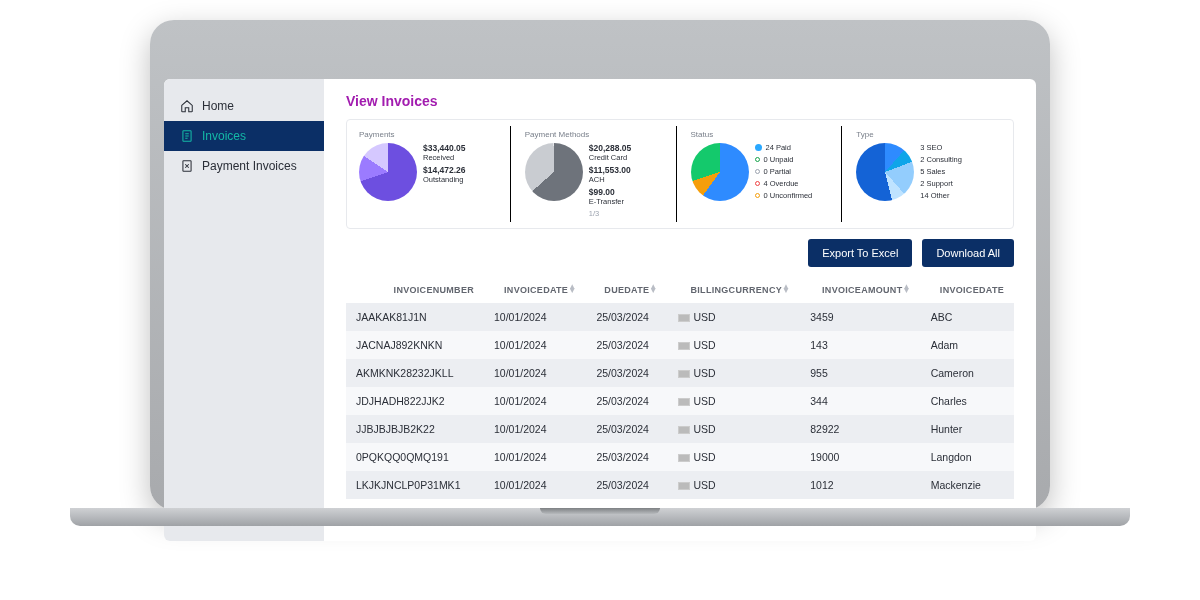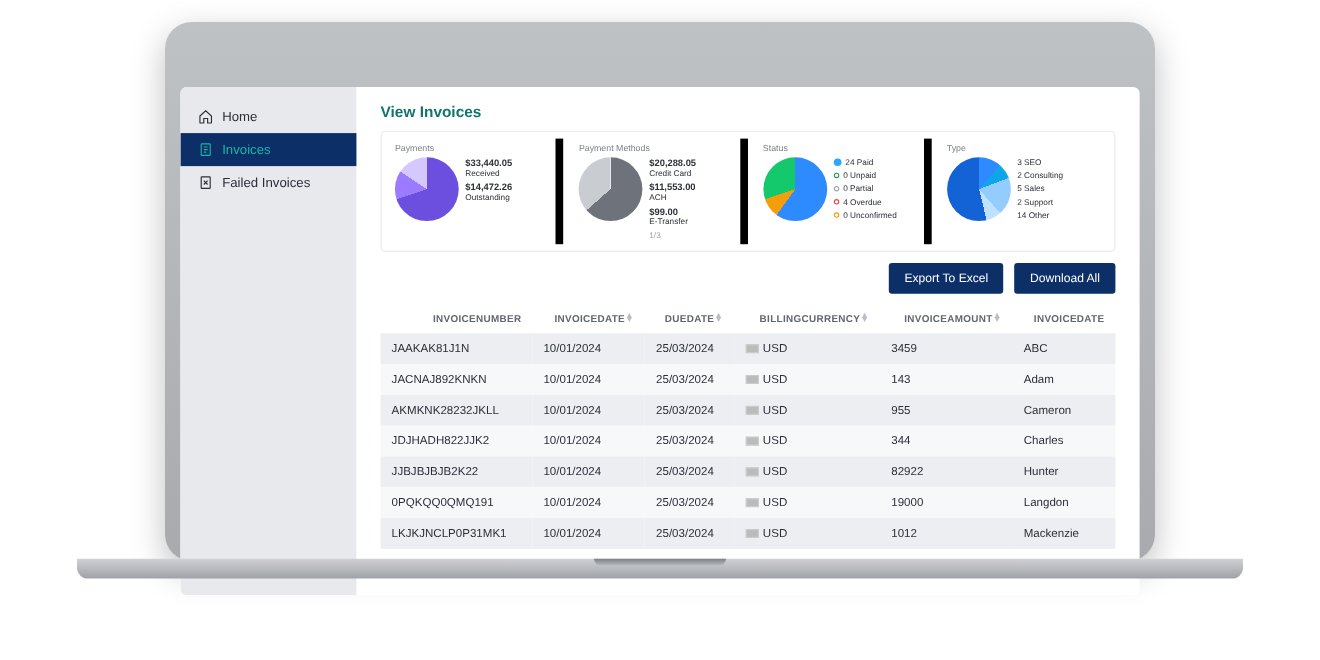--- a/index.html
+++ b/index.html
@@ -66,32 +66,32 @@
   .icon { width:14px; height:14px; display:inline-flex; color: inherit; }
   .icon svg { width:100%; height:100%; stroke: currentColor; fill:none; stroke-width:1.8; }
 
   .main {
     flex: 1; padding: 14px 22px 18px;
     overflow: hidden;
     display: flex; flex-direction: column; gap: 10px;
   }
   .page-title {
     font-size: 14px; font-weight: 700;
-    color: #0f766e;
+    color: #a21caf;
   }
 
   
   .cards {
     display: flex; gap: 8px;
     border: 1px solid #e7e9ed;
     padding: 6px; border-radius: 4px;
   }
   .card {
     flex:1;
-    border-right: 7px solid #000000;
+    border-right: 1px solid #000000;
     padding: 4px 6px;
     display:flex; gap:6px;
   }
   .card:last-child { border-right:none; }
   .card-title {
     font-size: 8px; color:#7a808b; margin-bottom:4px;
   }
   .pie {
     width:58px; height:58px; border-radius:50%;
     flex-shrink:0;
@@ -156,21 +156,21 @@
             </span>
             <span>Invoices</span>
           </div>
           <div class="sidebar-item">
             <span class="icon">
               <svg viewBox="0 0 24 24">
                 <rect x="5" y="3" width="14" height="18" rx="1"></rect>
                 <path d="M9 9l6 6M15 9l-6 6"></path>
               </svg>
             </span>
-            <span>Failed Invoices</span>
+            <span>Payment Invoices</span>
           </div>
         </nav>
 
       <div class="main">
         <h1 class="page-title">View Invoices</h1>
 
         <div class="cards">
 
           <div class="card">
             <div style="flex:0 0 100%; display:flex; gap:6px;">

